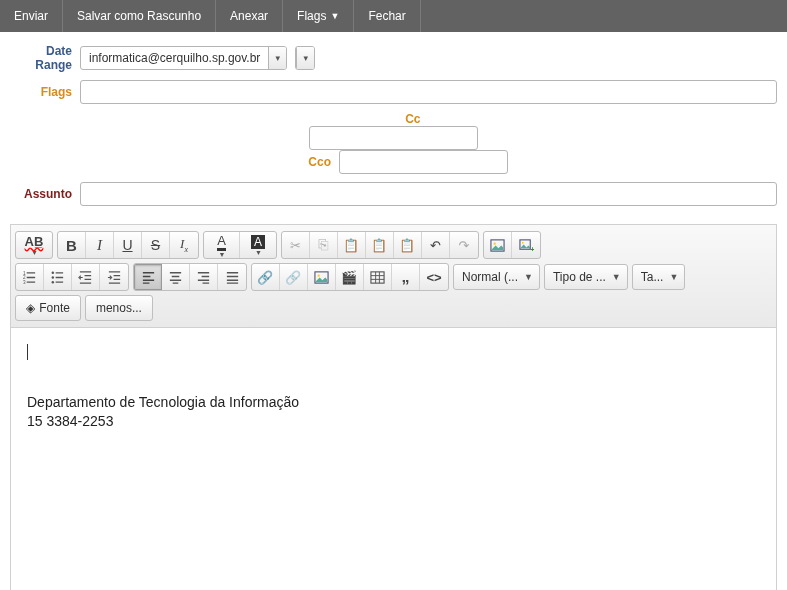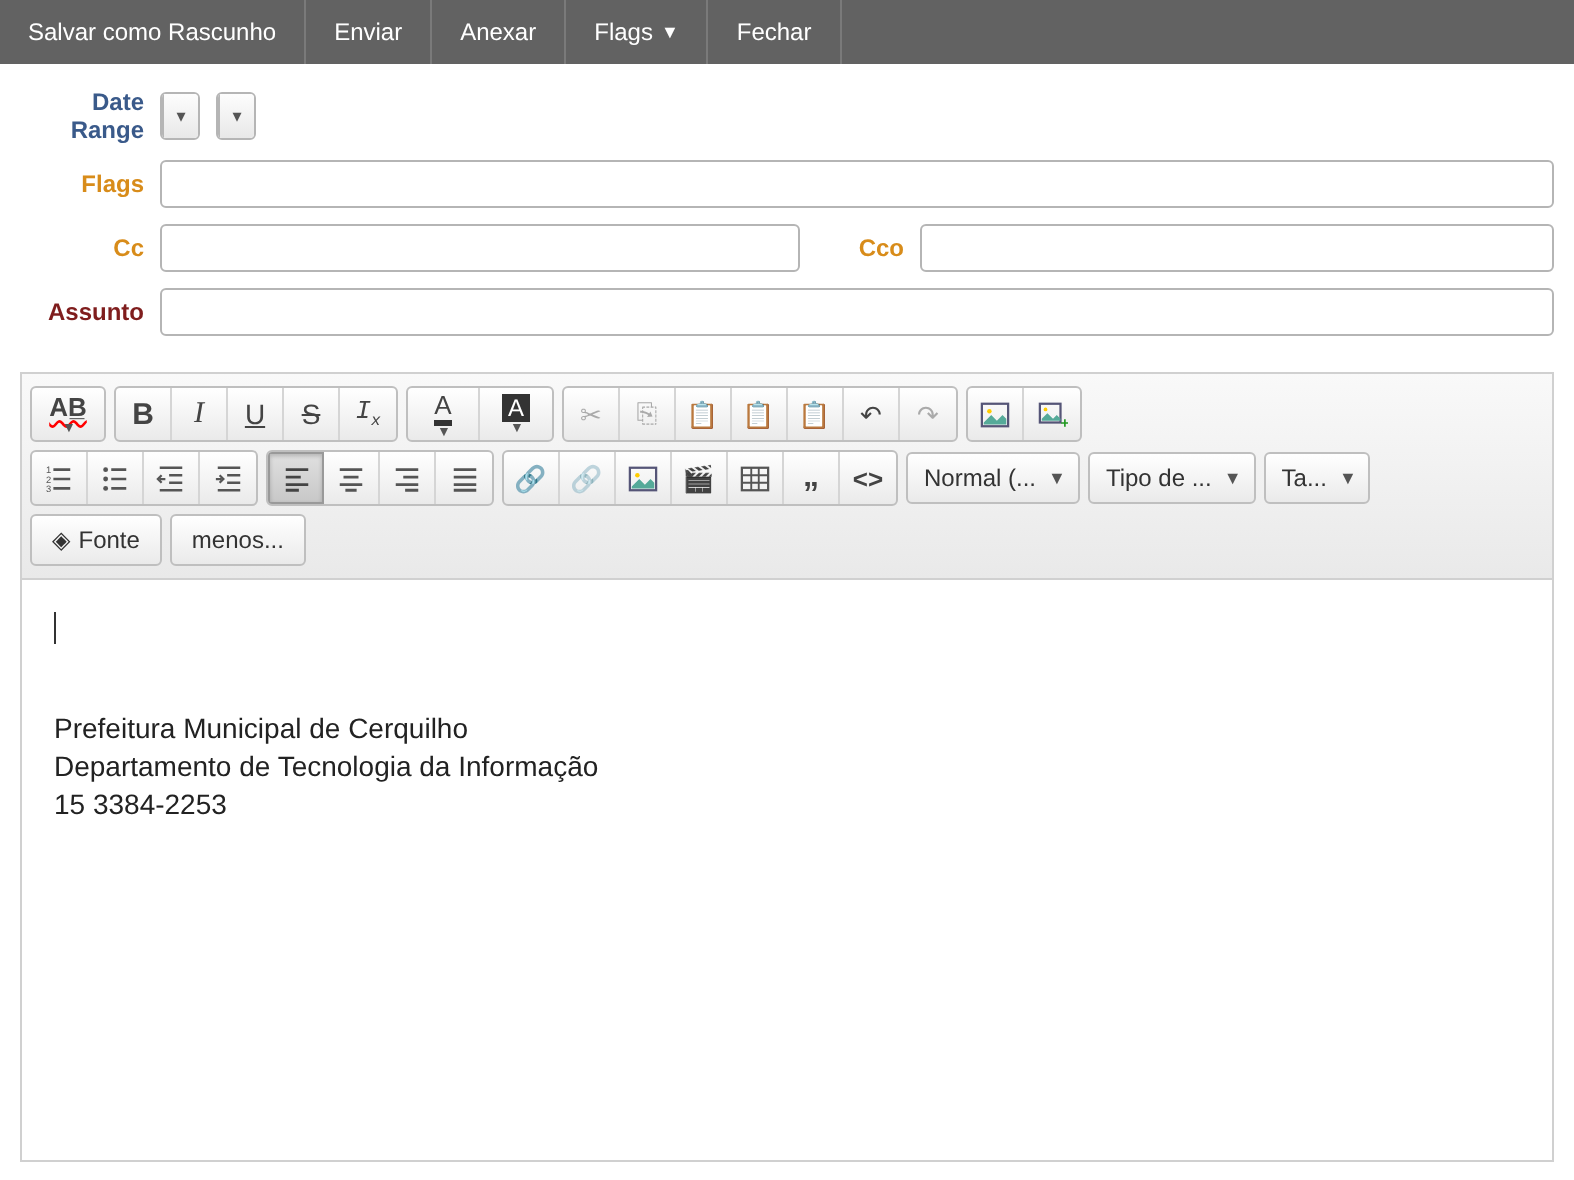--- a/index.html
+++ b/index.html
@@ -13,21 +13,21 @@
 .field-row { display: flex; align-items: center; margin-bottom: 8px; }
 .field-label { width: 70px; text-align: right; padding-right: 8px; font-size: 12px; }
 .field-label.orange { color: #d88c1a; }
 .field-label.blue { color: #3a5a8a; font-weight: bold; }
 .field-label.black { color: #7f1d1d; font-weight: bold; }
 .select-wrap { display: inline-flex; border: 1px solid #b5b5b5; border-radius: 3px; background: #fff; overflow: hidden; height: 24px; }
 .select-wrap .sel-text { padding: 3px 8px; font-size: 12px; display: flex; align-items: center; }
 .select-wrap .sel-arrow { border-left: 1px solid #b5b5b5; width: 18px; display: flex; align-items: center; justify-content: center; background: linear-gradient(#fdfdfd, #e8e8e8); font-size: 9px; color: #555; }
 .text-input { flex: 1; border: 1px solid #b5b5b5; border-radius: 3px; height: 24px; padding: 0 6px; font-size: 12px; background: #fff; }
 
-.cc-row { display: flex; align-items: center; }
+.cc-row { display: flex; align-items: center; flex-direction: column; }
 .cc-half { display: flex; align-items: center; }
 .cc-label2 { width: 60px; text-align: right; padding-right: 8px; color: #d88c1a; font-size: 12px; font-weight: bold; }
 
 .editor-wrap { margin: 0 10px 10px 10px; border: 1px solid #d0d0d0; background: #fff; }
 .editor-toolbar { background: linear-gradient(#f9f9f9, #e9e9e9); border-bottom: 1px solid #d0d0d0; padding: 4px; }
 .tb-row { display: flex; flex-wrap: wrap; gap: 4px; padding: 2px 0; align-items: center; }
 .tb-group { display: flex; border: 1px solid #bfbfbf; border-radius: 3px; background: linear-gradient(#ffffff, #eaeaea); overflow: hidden; }
 .tb-btn { width: 28px; height: 26px; display: flex; align-items: center; justify-content: center; border-right: 1px solid #d5d5d5; cursor: pointer; font-size: 13px; color: #444; }
 .tb-btn:last-child { border-right: none; }
 .tb-btn.active { background: linear-gradient(#e0e0e0, #c8c8c8); box-shadow: inset 0 1px 2px rgba(0,0,0,0.2); border: 1px solid #999; }
@@ -42,35 +42,36 @@
 .tb-src-btn { display: flex; align-items: center; border: 1px solid #bfbfbf; border-radius: 3px; background: linear-gradient(#ffffff, #eaeaea); height: 26px; padding: 0 10px; cursor: pointer; font-size: 12px; color: #333; gap: 4px; }
 
 .editor-body { padding: 14px 16px; min-height: 290px; font-size: 14px; color: #222; line-height: 1.35; }
 .cursor-bar { display: inline-block; border-left: 1px solid #333; height: 16px; vertical-align: middle; }
 .sig-block { margin-top: 32px; }
 </style>
 </head>
 <body>
 
 <div class="top-toolbar">
+  <div class="btn">Enviar</div>
   <div class="btn">Salvar como Rascunho</div>
-  <div class="btn">Enviar</div>
   <div class="btn">Anexar</div>
   <div class="btn">
     <span>Flags</span>
     <span class="caret">▼</span>
   </div>
   <div class="btn">Fechar</div>
 </div>
 
 <div class="fields">
 
   <div class="field-row">
     <div class="field-label blue">Date Range</div>
     <div class="select-wrap" style="margin-right:8px;">
+      <span class="sel-text">informatica@cerquilho.sp.gov.br</span>
       <span class="sel-arrow">▾</span>
     </div>
     <div class="select-wrap">
       <span class="sel-arrow">▾</span>
     </div>
   </div>
 
   <div class="field-row">
     <div class="field-label orange" style="font-weight:bold;">Flags</div>
     <input class="text-input" value="" style="">
@@ -111,21 +112,21 @@
         <div class="tb-btn">
             <span style="font-style:italic; font-family:serif; font-size:15px;">I</span>
           </div>
         <div class="tb-btn">
             <span style="text-decoration:underline; font-size:14px;">U</span>
           </div>
         <div class="tb-btn">
             <span style="text-decoration:line-through; font-size:14px;">S</span>
           </div>
         <div class="tb-btn">
-            <span style="font-style:italic; font-family:Liberation Mono, monospace;">I<sub style="font-size:8px;">x</sub></span>
+            <span style="font-style:italic; font-family:Liberation Serif, serif;">I<sub style="font-size:8px;">x</sub></span>
           </div>
       </div>
       <div class="tb-group">
         <div class="tb-btn wide">
             <span style="border-bottom:3px solid #333; padding-bottom:0px; font-size:13px;">A</span>
             <span class="sub-caret">▼</span>
           </div>
         <div class="tb-btn wide">
             <span style="background:#333; color:#fff; padding:0 3px; font-size:12px;">A</span>
             <span class="sub-caret">▼</span>
@@ -303,18 +304,17 @@
       <div class="tb-src-btn">
         <span>menos...</span>
       </div>
     </div>
 
   </div>
 
   <div class="editor-body">
     <span class="cursor-bar"></span>
     <div class="sig-block">
-      <div>Prefeitura Municipal de Cerquilho</div>
       <div>Departamento de Tecnologia da Informação</div>
       <div>15 3384-2253</div>
     </div>
   </div>
 </div>
 
 </body></html>

